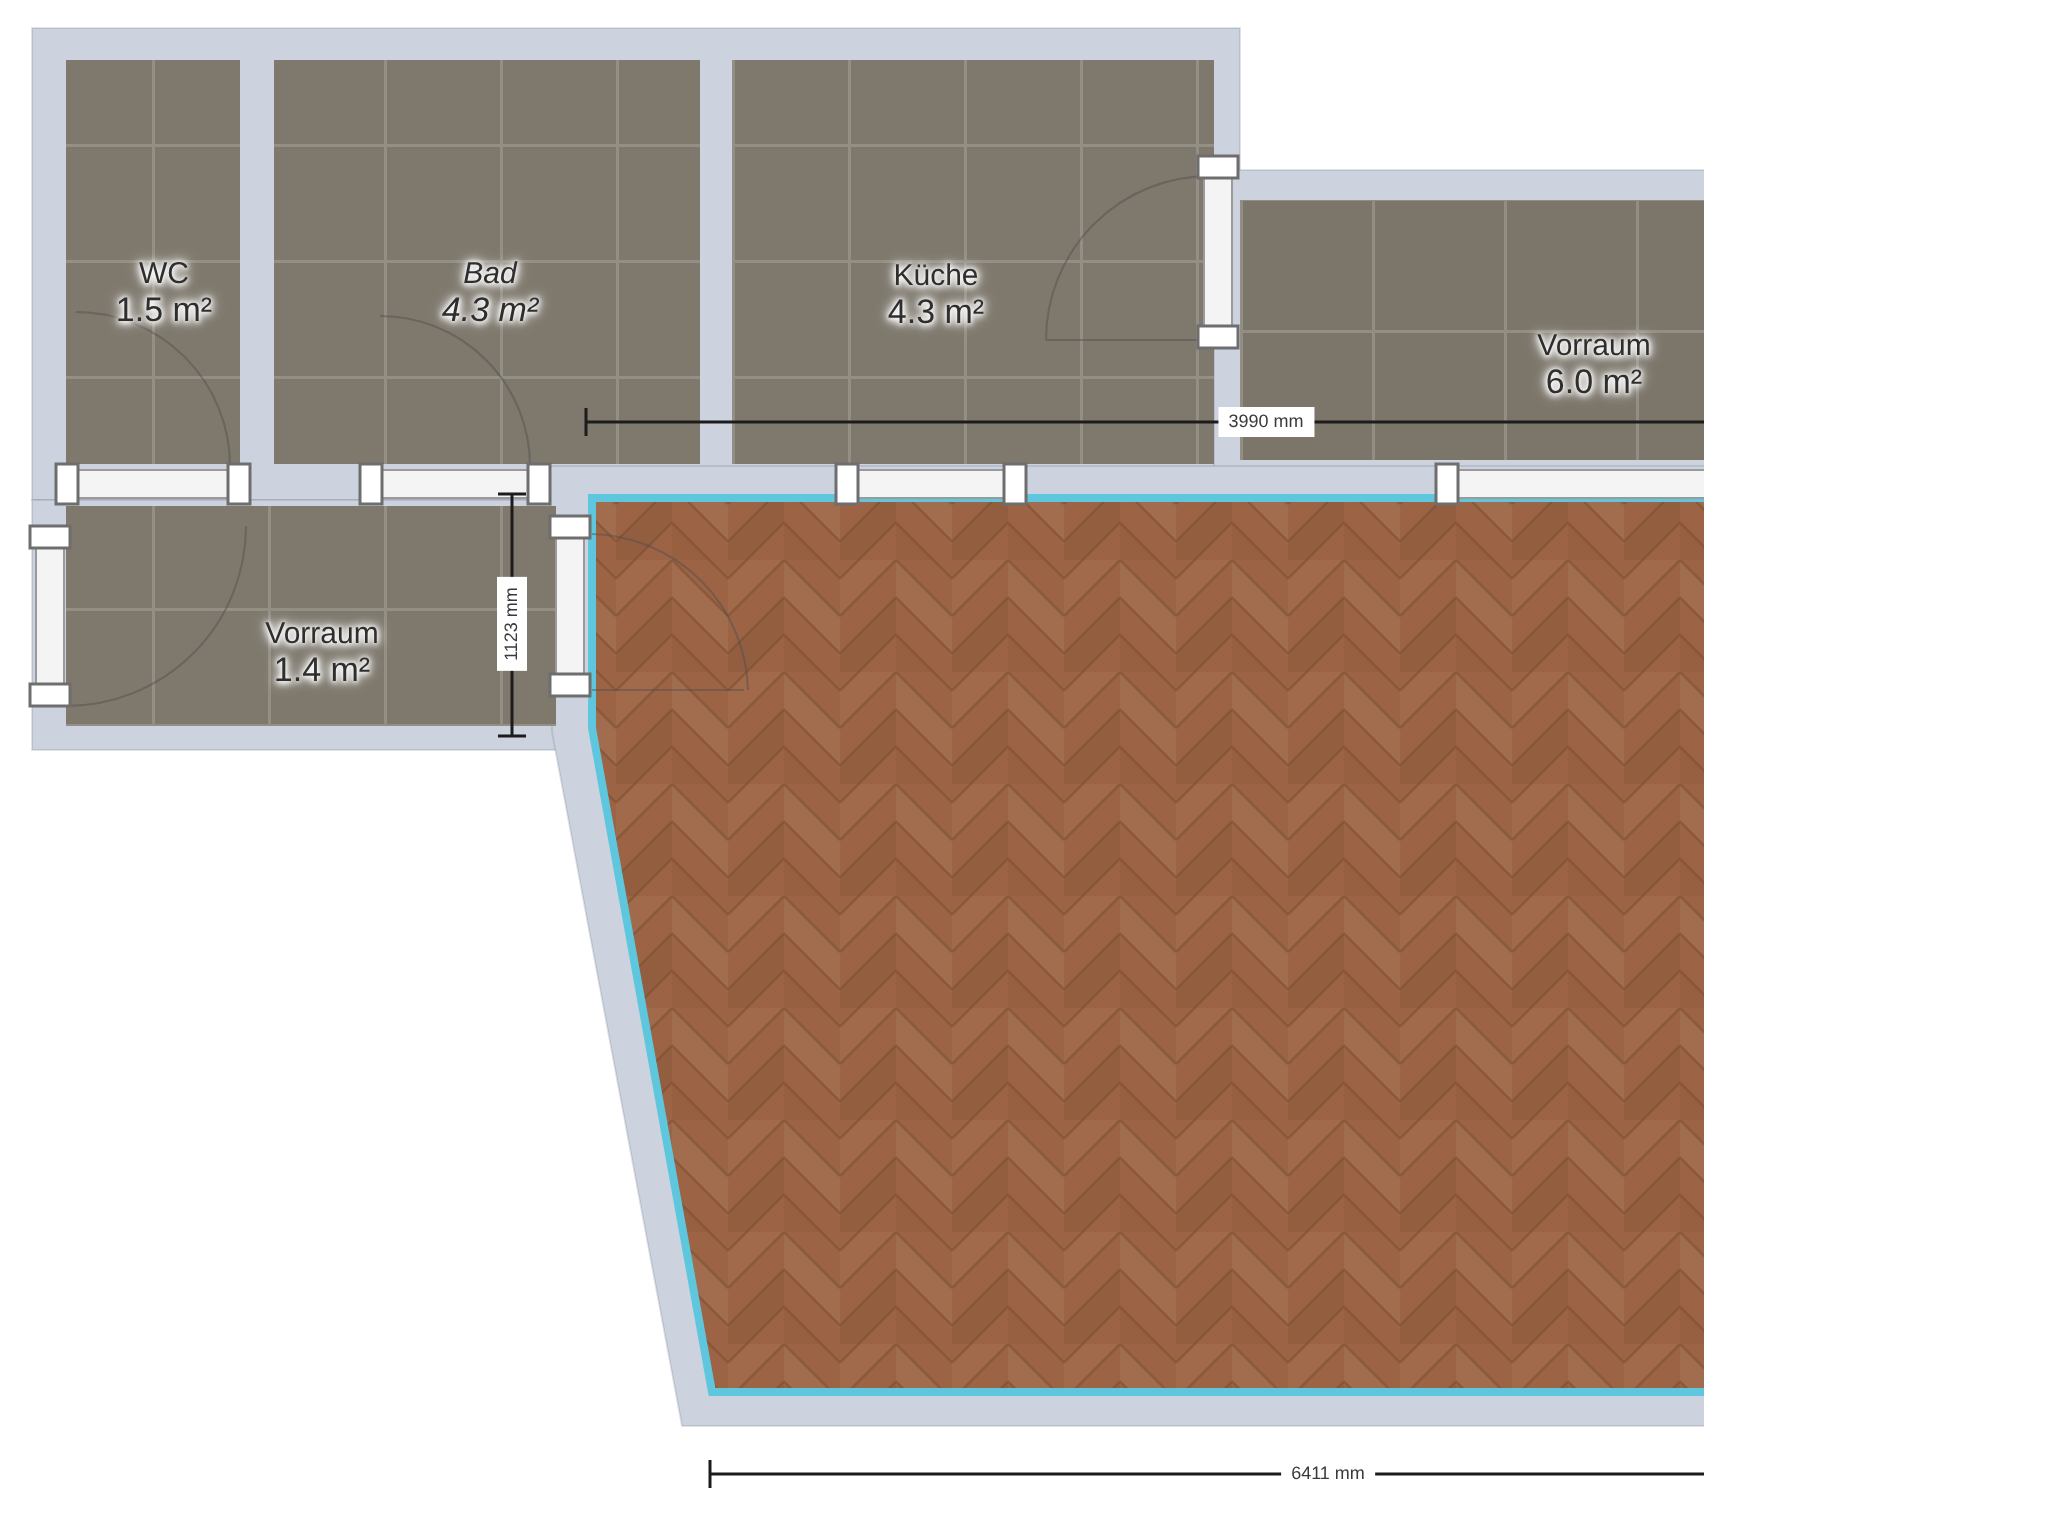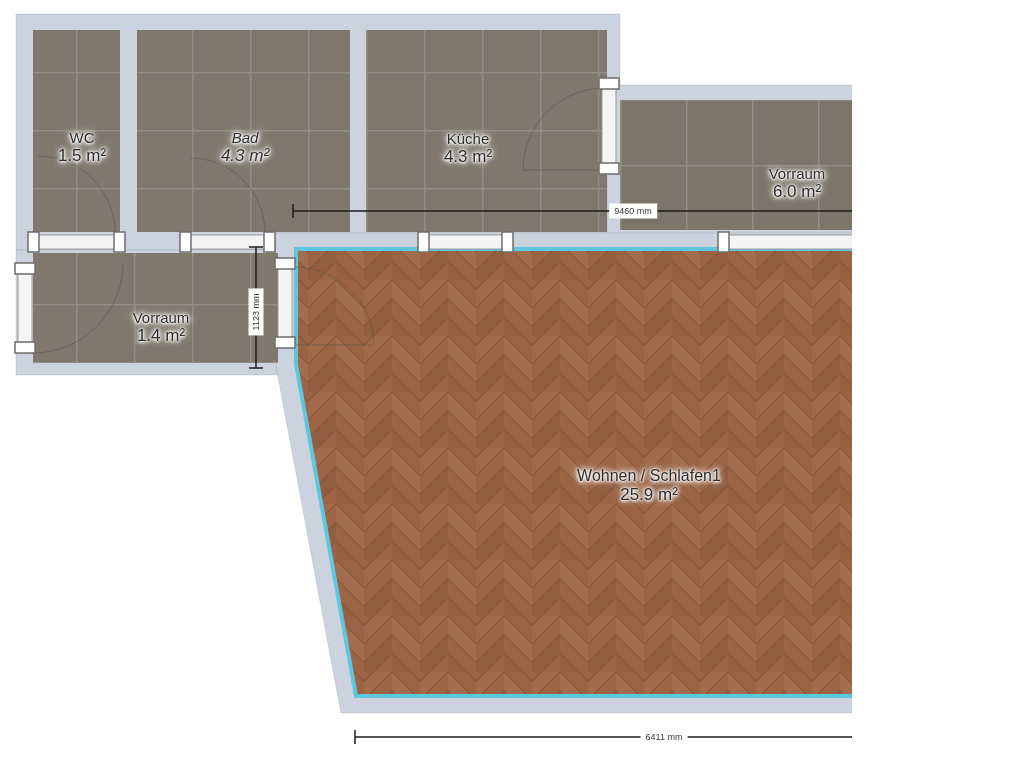--- a/index.html
+++ b/index.html
@@ -123,23 +123,19 @@
     <div class="rarea">4.3 m²</div>
   </div>
   <div class="room-label" style="left:797px;top:182px;">
     <div class="rname">Vorraum</div>
     <div class="rarea">6.0 m²</div>
   </div>
   <div class="room-label" style="left:161px;top:326px;">
     <div class="rname">Vorraum</div>
     <div class="rarea">1.4 m²</div>
   </div>
-  <div class="room-label big" style="left:649px;top:484px;">
-    <div class="rname">Wohnen / Schlafen1</div>
-    <div class="rarea">25.9 m²</div>
-  </div>
 
-  <div class="dim-label" style="left:633px;top:211px;">9460 mm</div>
+  <div class="dim-label" style="left:633px;top:211px;">3990 mm</div>
   <div class="dim-label vert" style="left:256px;top:312px;">1123 mm</div>
   <div class="dim-label vert" style="left:1008px;top:477px;">4230 mm</div>
   <div class="dim-label" style="left:664px;top:737px;">6411 mm</div>
 
 </div>
 
 </body></html>

